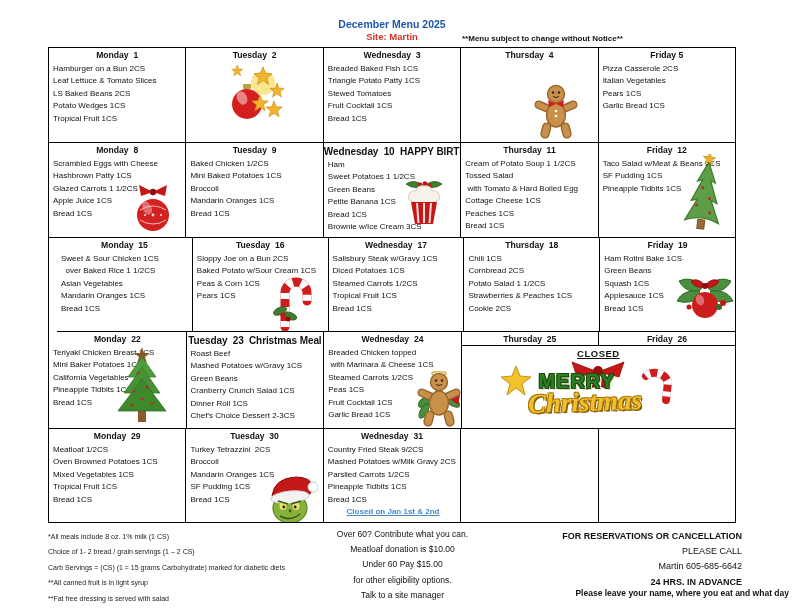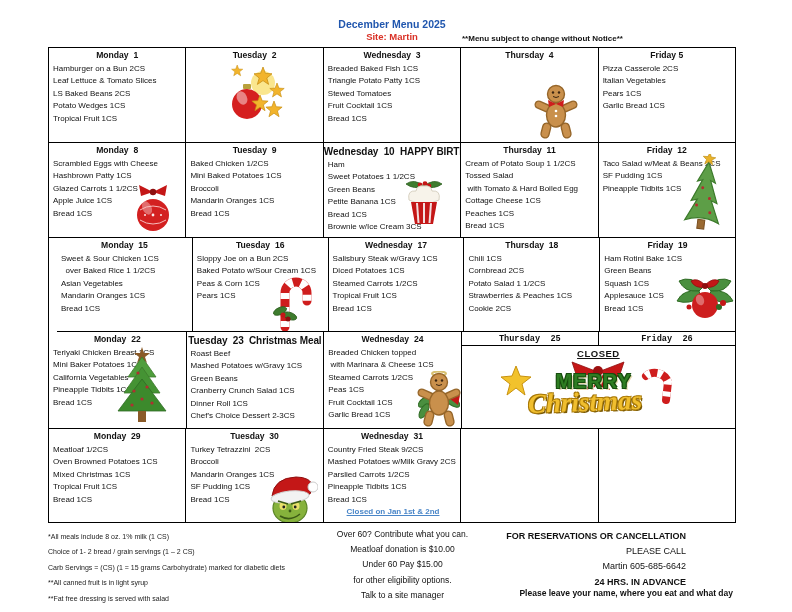--- a/index.html
+++ b/index.html
@@ -1,21 +1,21 @@
 <!DOCTYPE html>
 <html style="--title-blue: #2056ae; --site-red: #d93025; --link-blue: #4a86c8;"><head>
 <meta charset="utf-8">
 <style>
   :root{
     --title-blue:#2056ae;
     --site-red:#d93025;
     --link-blue:#4a86c8;
   }
   html,body{margin:0;padding:0;background:#fff;}
-  #page{position:relative;width:736px;height:612px;background:#fff;overflow:hidden;
+  #page{position:relative;width:792px;height:612px;background:#fff;overflow:hidden;
         font-family:"Liberation Sans",sans-serif;color:#111;border-radius:21px;}
 
   
   .page-title{position:absolute;top:18px;left:48px;width:688px;text-align:center;
               font-size:10.5px;font-weight:bold;color:var(--title-blue);}
   .site-label{position:absolute;top:31px;left:48px;width:688px;text-align:center;
               font-size:9.5px;font-weight:bold;color:var(--site-red);}
   .notice{position:absolute;top:34px;left:462px;font-size:8px;font-weight:bold;color:#111;}
 
   
@@ -36,21 +36,21 @@
   .cell-header{height:12px;padding-top:1.5px;font-size:8.6px;font-weight:bold;
                text-align:center;white-space:pre;overflow:hidden;}
   .cell-header.long{font-size:10px;letter-spacing:-0.1px;padding-top:2.5px;text-align:center;}
   .cell-body{padding:1px 2px 0 4px;}
   .cell-item{font-size:8px;line-height:12.6px;white-space:pre-wrap;}
   .centered .cell-item{text-align:center;font-size:10px;line-height:14px;padding-top:2px;}
   .cell-item.link{color:var(--link-blue);text-decoration:underline;font-weight:bold;
                   text-align:center;cursor:pointer;}
 
   
-  .merged-heads{display:flex;height:13.5px;border-bottom:1.6px solid #000;box-sizing:border-box;font-family:Liberation Mono, monospace;}
+  .merged-heads{display:flex;height:13.5px;border-bottom:1.6px solid #000;box-sizing:border-box;}
   .merged-heads .cell-header{flex:1;height:auto;}
   .merged-heads .cell-header.divided{border-right:1.6px solid #000;}
   .merged-body{text-align:center;}
   .closed-label{font-size:9.5px;font-weight:bold;text-decoration:underline;
                 letter-spacing:0.5px;margin-top:2px;}
 
   
   .icon{position:absolute;pointer-events:none;line-height:0;}
   .icon-ornament-stars{position:static;display:block;width:60px;margin:1px auto 0;}
   .icon-gingerbread{right:20px;bottom:3px;}
@@ -59,21 +59,21 @@
   .icon-sketch-tree{right:1px;top:11px;}
   .icon-candycane{right:9px;bottom:0;}
   .icon-ornament-holly{right:-2px;bottom:8px;}
   .icon-green-tree{right:16px;top:15px;}
   .icon-gingerbread-holly{right:-1px;bottom:1px;}
   .icon-grinch{right:5px;bottom:-2px;}
   .icon-mc{display:block;margin:1px auto 0;width:200px;line-height:0;}
 
   .mc-art{position:relative;width:200px;height:64px;margin:0 auto;}
   .mc-deco{position:absolute;left:0;top:0;}
-  .mc-merry{position:absolute;left:57px;top:11px;font-weight:bold;font-size:20px;
+  .mc-merry{position:absolute;left:40px;top:11px;font-weight:bold;font-size:20px;
             letter-spacing:1px;color:#2e7d22;line-height:1;
             text-shadow:-1px -1px 0 #174d0e,1px -1px 0 #174d0e,-1px 1px 0 #174d0e,
                         1px 1px 0 #174d0e,2px 2px 0 #e6d9b0;}
   .mc-christmas{position:absolute;left:30px;top:28px;font-family:"Liberation Serif",serif;
             font-style:italic;font-weight:bold;font-size:27px;color:#f0be2e;line-height:1.1;
             transform:rotate(-2deg);
             text-shadow:-1px -1px 0 #a87908,1px -1px 0 #a87908,-1px 1px 0 #a87908,
                         1.5px 1.5px 0 #7a5a06;}
 
   
@@ -431,21 +431,21 @@
             </span>
           </div>
         </div>
       </div>
       <div class="cal-row">
         <div class="cal-cell">
           <div class="cell-header">Monday  29</div>
           <div class="cell-body">
             <div class="cell-item">Meatloaf 1/2CS</div>
             <div class="cell-item">Oven Browned Potatoes 1CS</div>
-            <div class="cell-item">Mixed Christmas 1CS</div>
+            <div class="cell-item">Mixed Vegetables 1CS</div>
             <div class="cell-item">Tropical Fruit 1CS</div>
             <div class="cell-item">Bread 1CS</div>
           </div>
         </div>
         <div class="cal-cell">
           <div class="cell-header">Tuesday  30</div>
           <div class="cell-body">
             <div class="cell-item">Turkey Tetrazzini  2CS</div>
             <div class="cell-item">Broccoli</div>
             <div class="cell-item">Mandarin Oranges 1CS</div>

